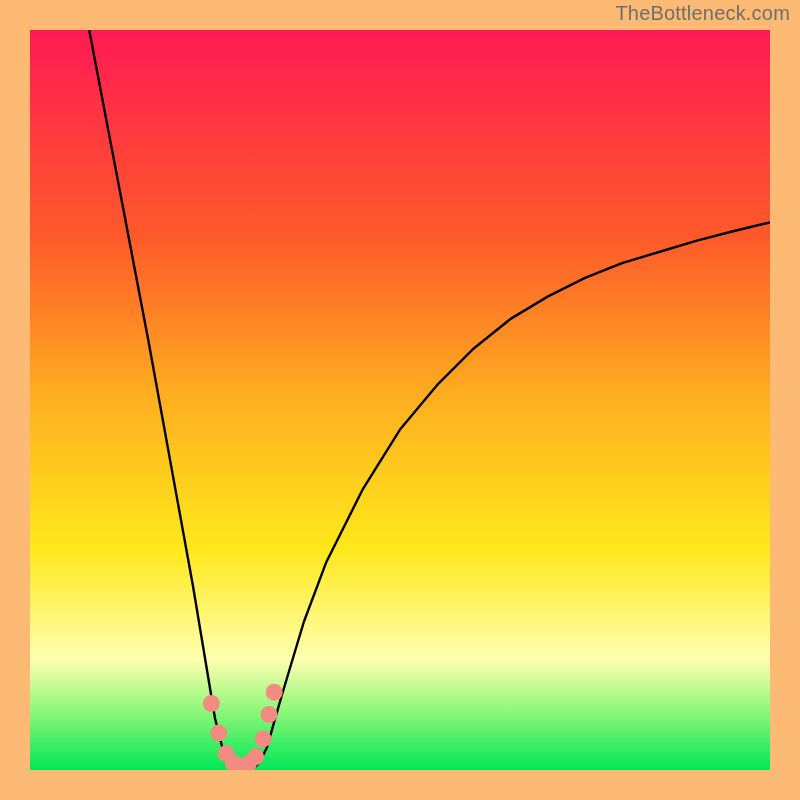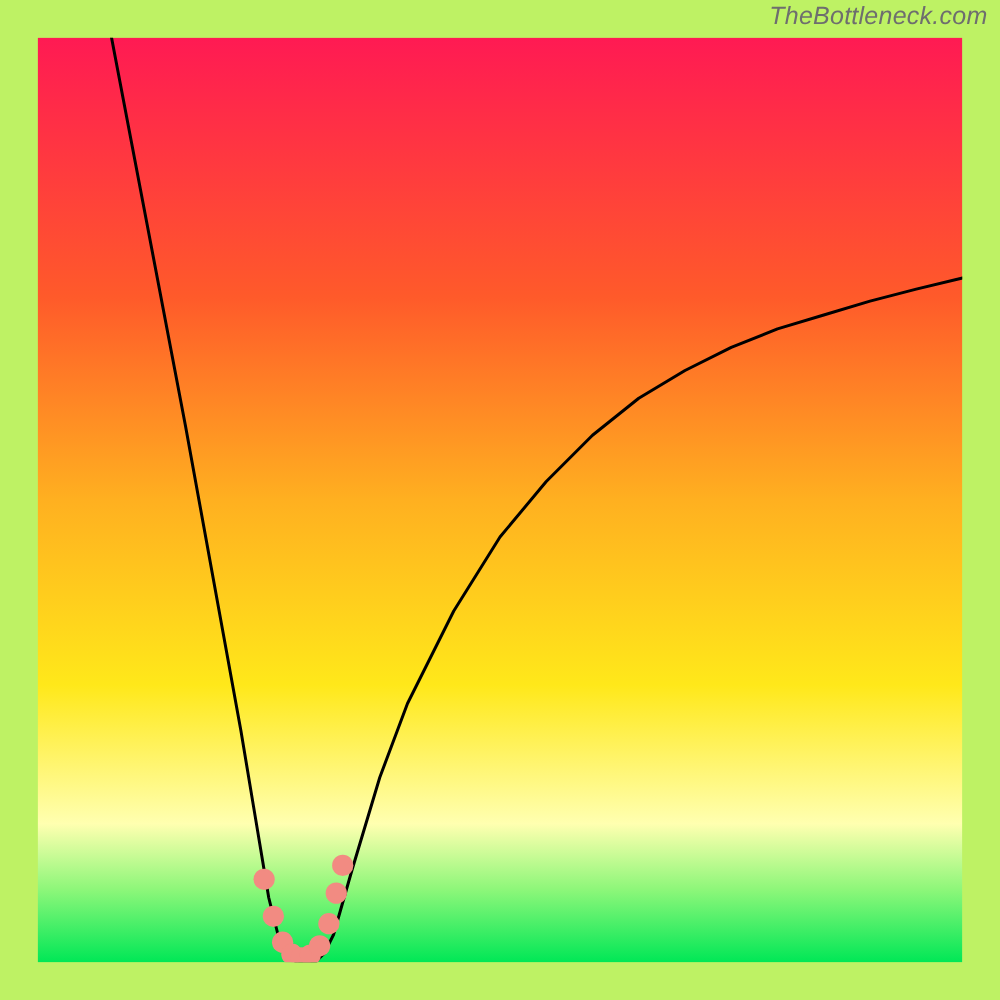--- a/index.html
+++ b/index.html
@@ -8,22 +8,21 @@
     width: 800px;
     height: 800px;
     overflow: hidden;
     background: #000;
     font-family: Arial, Helvetica, sans-serif;
   }
   .frame {
     position: relative;
     width: 800px;
     height: 800px;
-    background: #bef264;
-    font-style: italic;
+    background: #fdba74;
   }
   .watermark {
     position: absolute;
     top: 2px;
     right: 10px;
     color: #6e6e6e;
     font-size: 20px;
     font-weight: 500;
     letter-spacing: 0.2px;
     z-index: 5;

